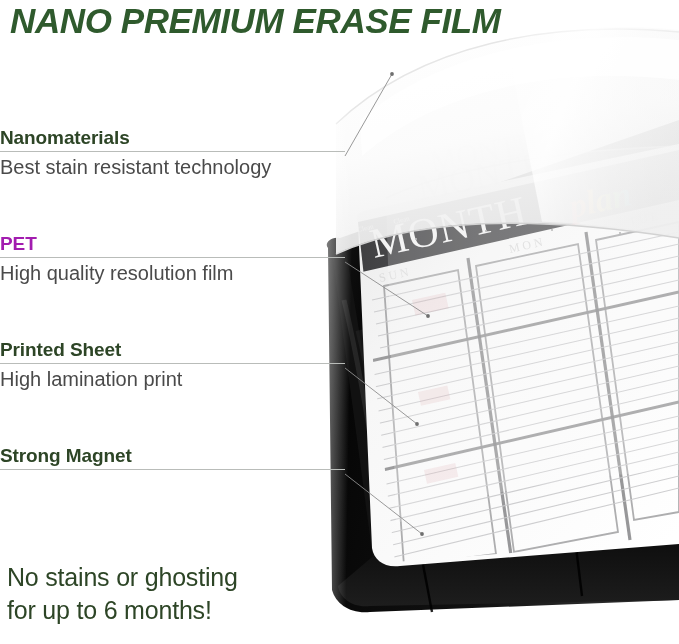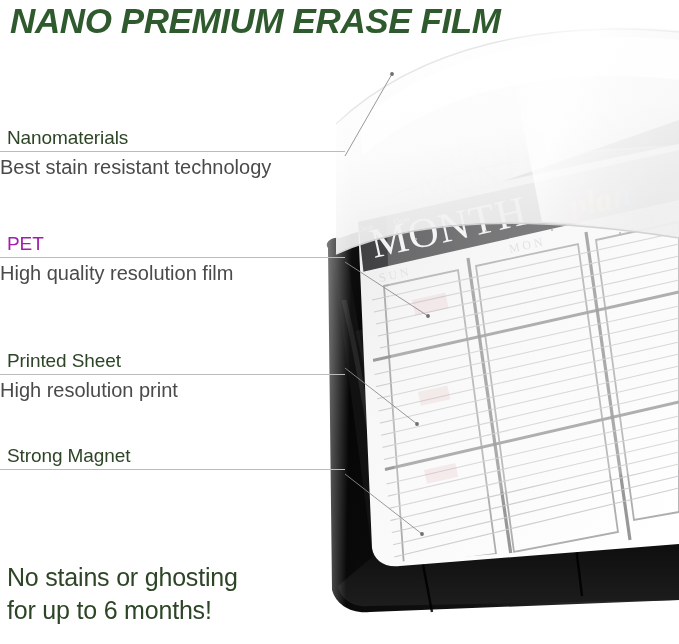--- a/index.html
+++ b/index.html
@@ -20,22 +20,22 @@
   #headline{
     position:absolute;left:10px;top:1px;
     font-size:35px;font-weight:bold;letter-spacing:-0.4px;
     line-height:40px;white-space:nowrap;
     font-family:"Liberation Sans", sans-serif;
   }
 
   
   .feature{position:absolute;left:0;width:360px;}
   .feat-title{
-    font-size:19px;font-weight:normal;letter-spacing:-0.1px;
-    line-height:24px;padding-left:7px;white-space:nowrap;
+    font-size:19px;font-weight:bold;letter-spacing:-0.1px;
+    line-height:24px;white-space:nowrap;
   }
   .feat-rule{height:1px;width:345px;background:#b9bcb9;margin-top:1px;}
   .feat-sub{
     font-size:20px;line-height:26px;color:#4a4a4a;
     padding-left:0;padding-top:2px;white-space:nowrap;font-weight:400;
   }
 
   
   #claim{
     position:absolute;left:7px;top:524px;width:340px;
@@ -233,24 +233,24 @@
     <div class="feat-rule"></div>
     <div class="feat-sub">Best stain resistant technology</div>
   </div>
 
   <div class="feature" style="top:232px;">
     <div class="feat-title" style="color:#a21caf;">PET</div>
     <div class="feat-rule"></div>
     <div class="feat-sub">High quality resolution film</div>
   </div>
 
-  <div class="feature" style="top:349px;">
+  <div class="feature" style="top:338px;">
     <div class="feat-title" style="color:#2d4526;">Printed Sheet</div>
     <div class="feat-rule"></div>
-    <div class="feat-sub">High resolution print</div>
+    <div class="feat-sub">High lamination print</div>
   </div>
 
   <div class="feature" style="top:444px;">
     <div class="feat-title" style="color:#2d4526;">Strong Magnet</div>
     <div class="feat-rule"></div>
   </div>
 
   <div id="claim" style="color:#2d4526;margin-top:37px;">
     <div>No stains or ghosting</div>
     <div>for up to 6 months!</div>

